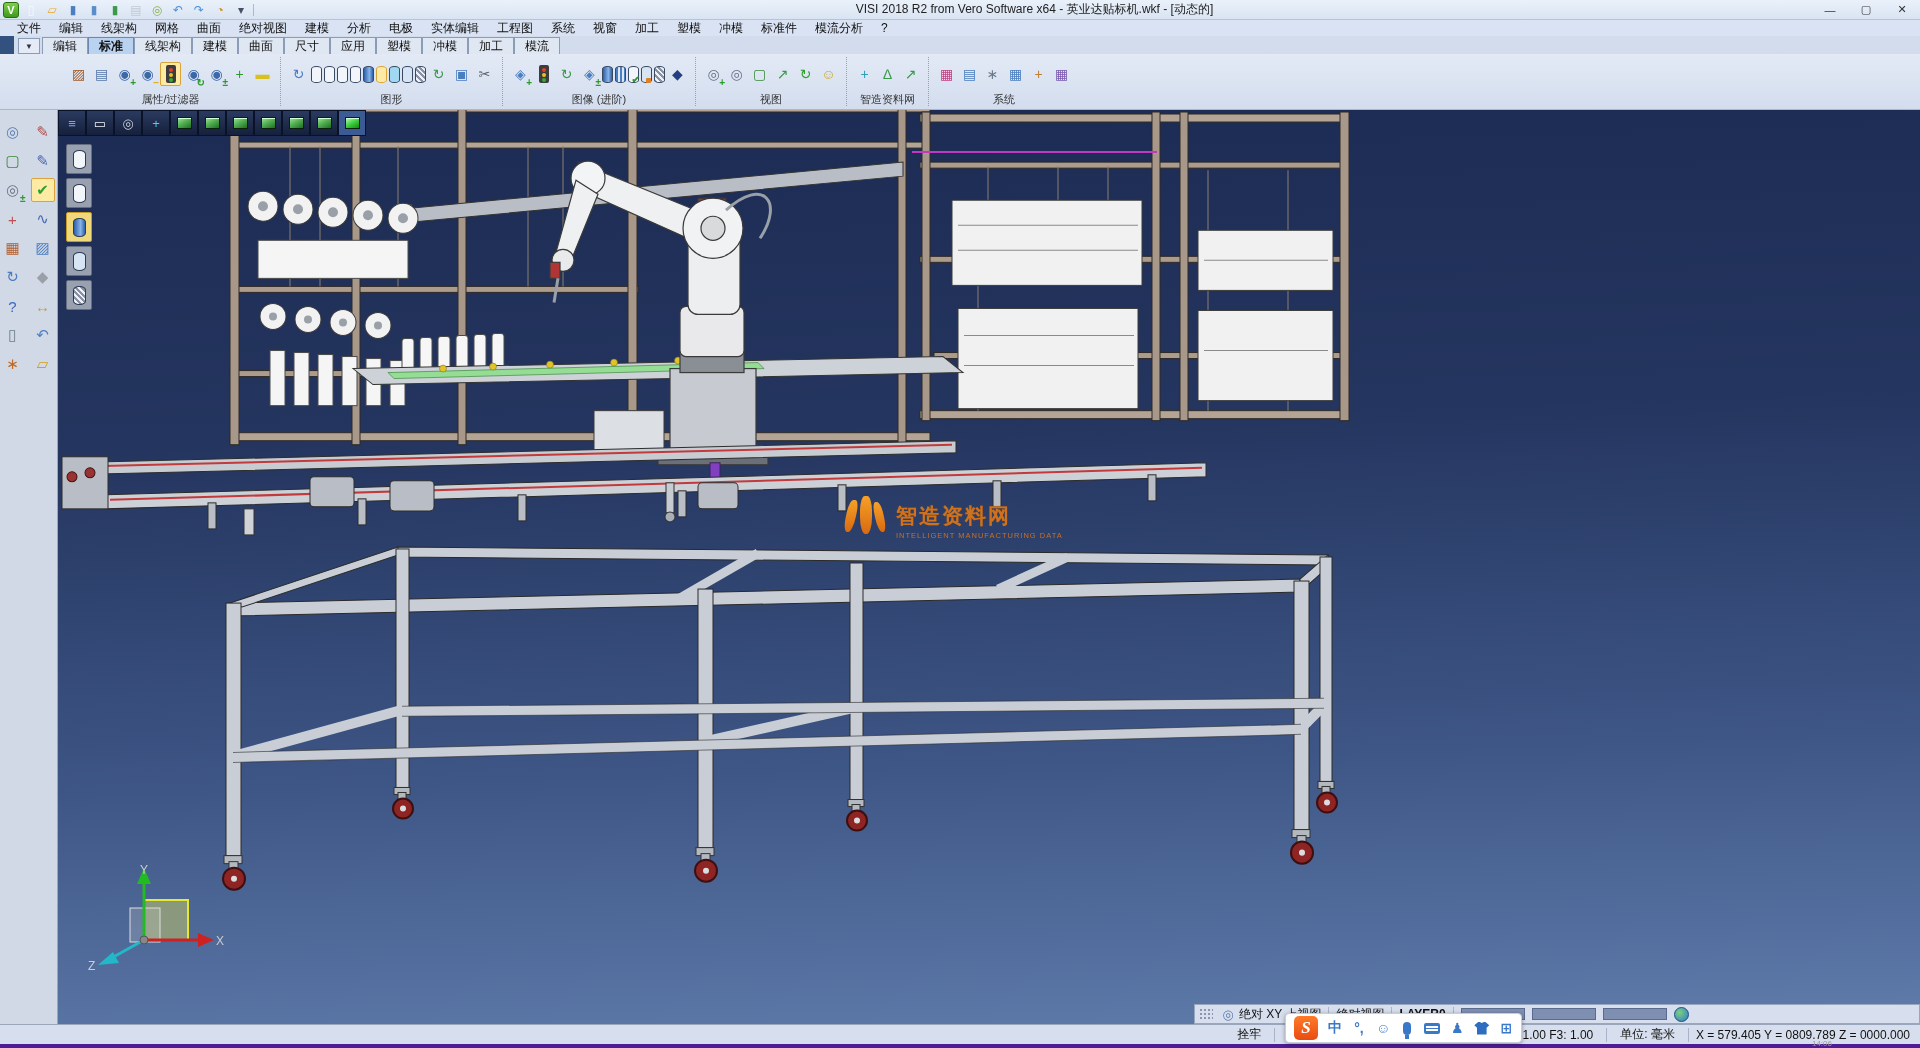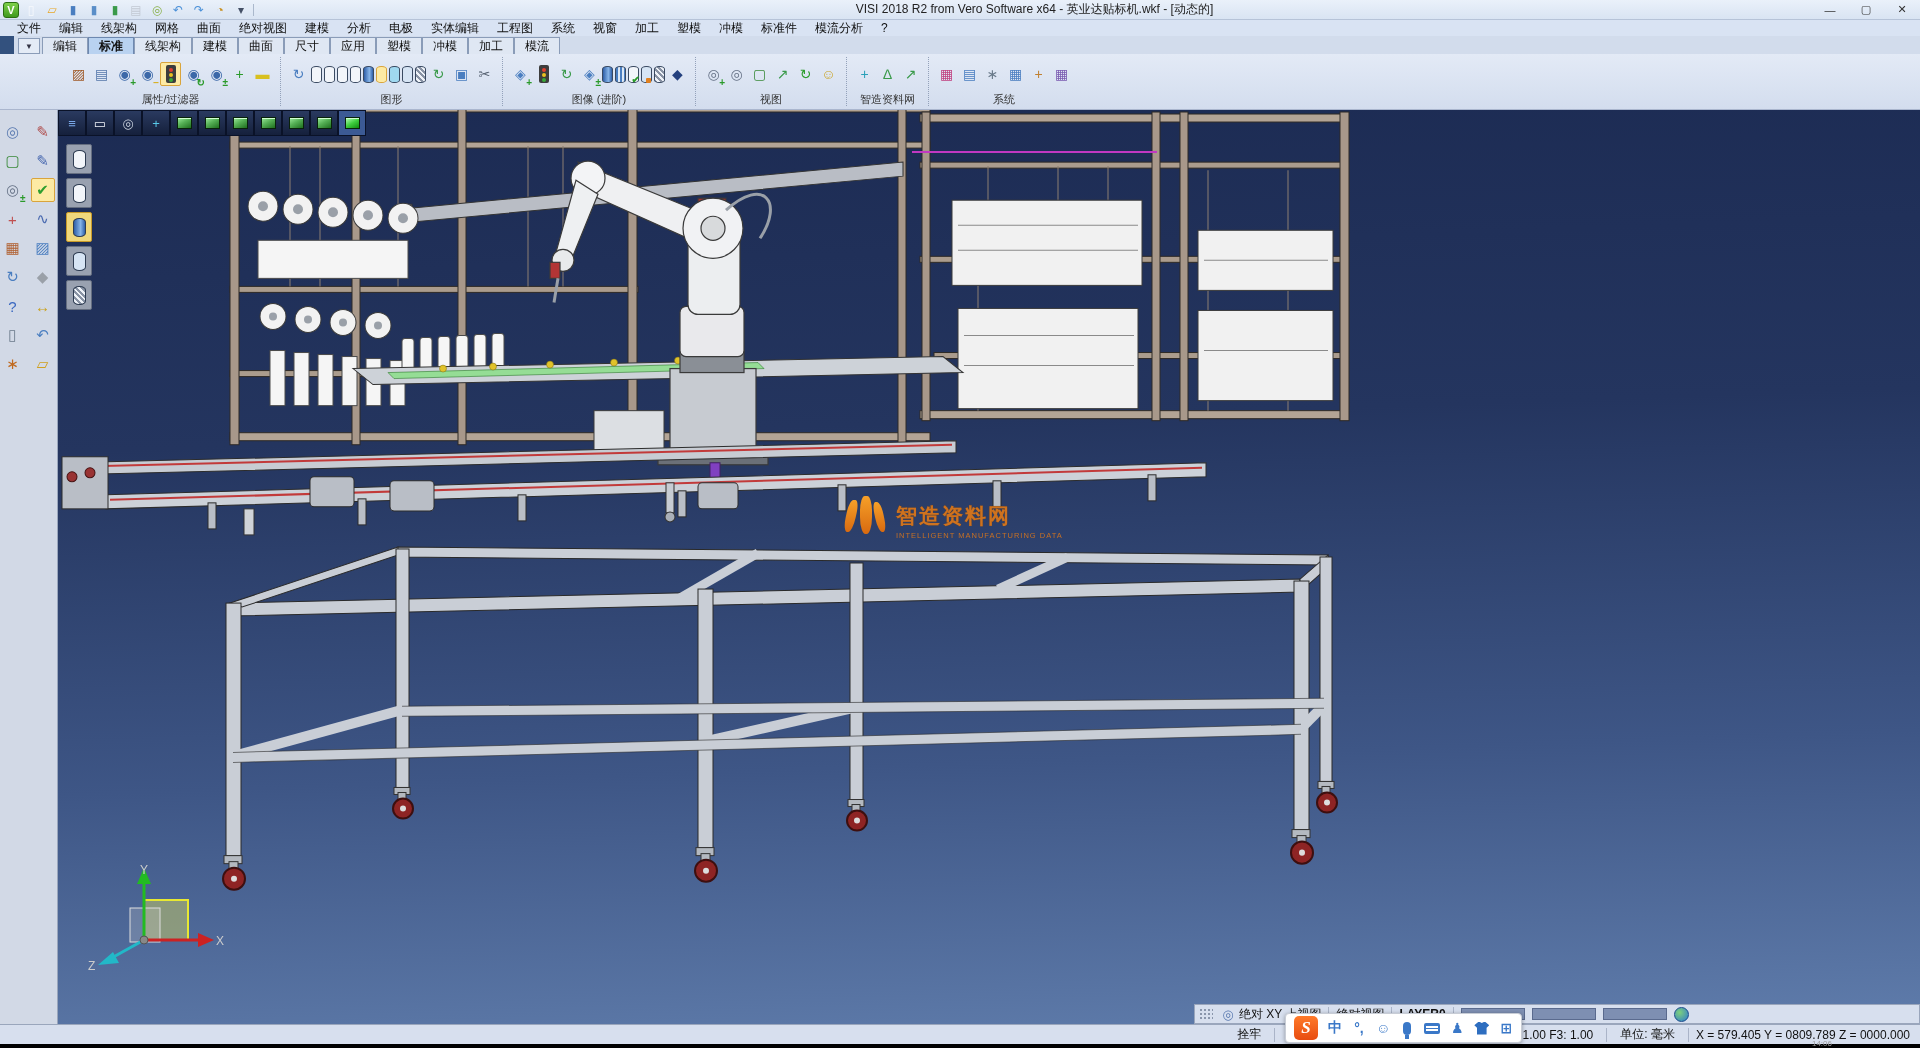--- a/index.html
+++ b/index.html
@@ -112,21 +112,21 @@
   .ssep{width:1px;height:14px;background:#aab4c8;margin:0 7px;}
   .bar{width:64px;height:12px;border:1px solid #5a6a8e;margin-right:7px;}
   .globe{width:15px;height:15px;border-radius:50%;border:1px solid #184a8a;
          background:radial-gradient(circle at 35% 35%,#7cd07c,#2e7ad0);}
   .srow2{position:absolute;left:0;right:0;bottom:4px;height:20px;background:#d7dfee;border-top:1px solid #9aa6bc;
          display:flex;align-items:center;font-size:12px;color:#111;z-index:5;}
   .sic{position:relative;width:20px;height:17px;display:inline-flex;align-items:center;justify-content:center;
        font-size:13px;border:1px solid transparent;margin:0 1px;}
   .sic.hl{background:#fdeaa4;border-color:#d9a43c;}
   .coords{margin-right:10px;white-space:nowrap;}
-  .bstrip{position:absolute;left:0;right:0;bottom:0;height:4px;background:#000000;z-index:6;}
+  .bstrip{position:absolute;left:0;right:0;bottom:0;height:4px;background:#4c1d95;z-index:6;}
   .clock{position:absolute;right:88px;top:-4px;font-size:8px;color:#9a9a9a;line-height:1;}
 
   
   .ime{position:absolute;left:1285px;top:1013px;height:30px;background:#fff;border:1px solid #c8cdd6;
        border-radius:4px;box-shadow:0 1px 4px rgba(0,0,0,.35);display:flex;align-items:center;
        padding:0 8px;gap:10px;z-index:9;color:#3a78c8;font-size:14px;}
   .slogo{width:24px;height:24px;background:linear-gradient(#ff7a2a,#e84c10);color:#fff;border-radius:5px;
          font:italic bold 17px/24px "Liberation Serif",serif;text-align:center;}
   .iic{display:inline-flex;align-items:center;justify-content:center;min-width:14px;font-weight:bold;}
   .mic{position:relative;width:8px;height:13px;background:#3a78c8;border-radius:4px;}

